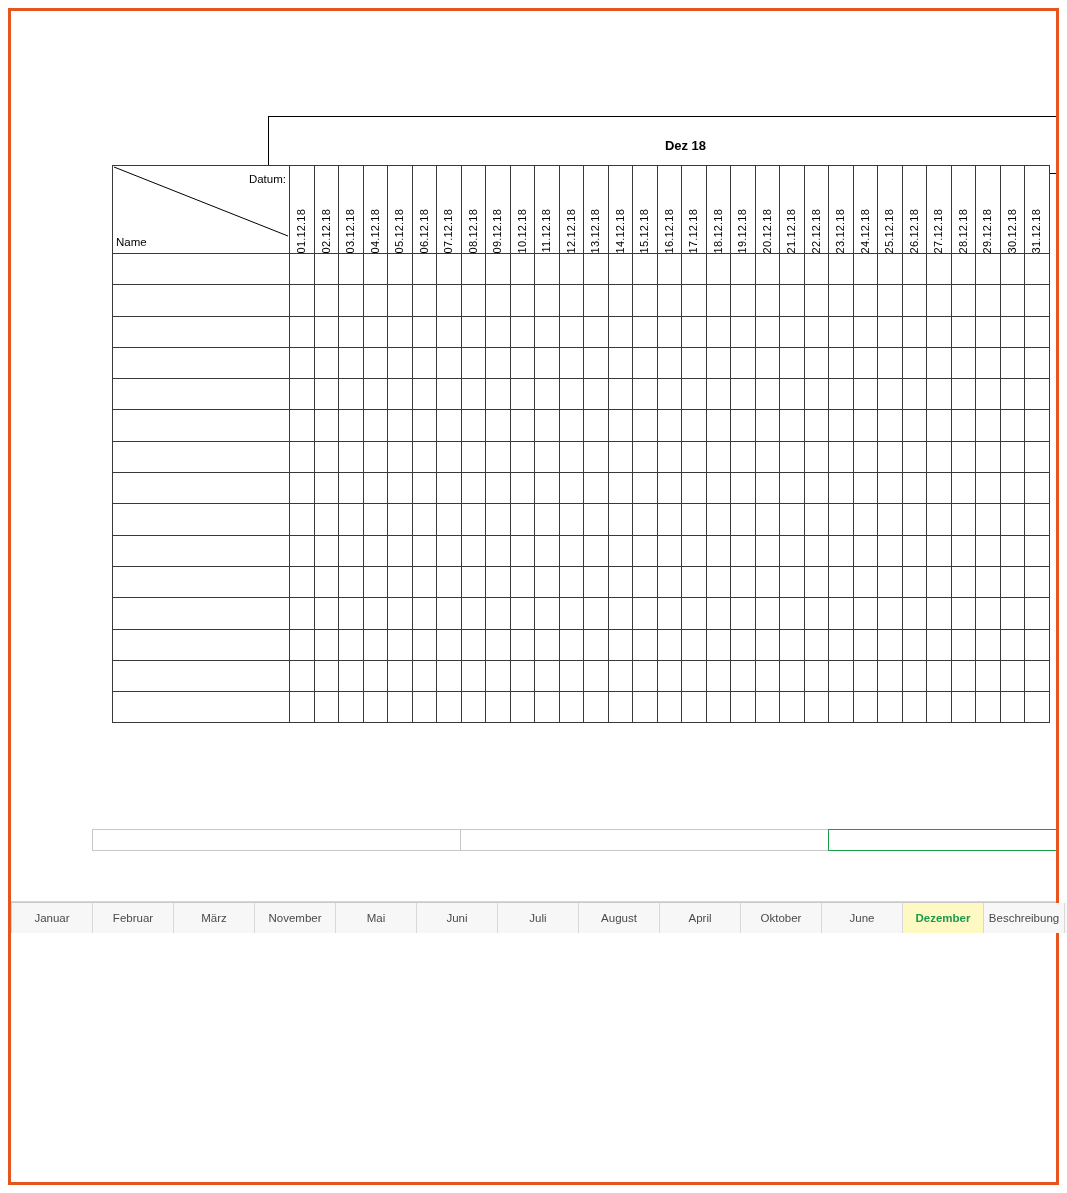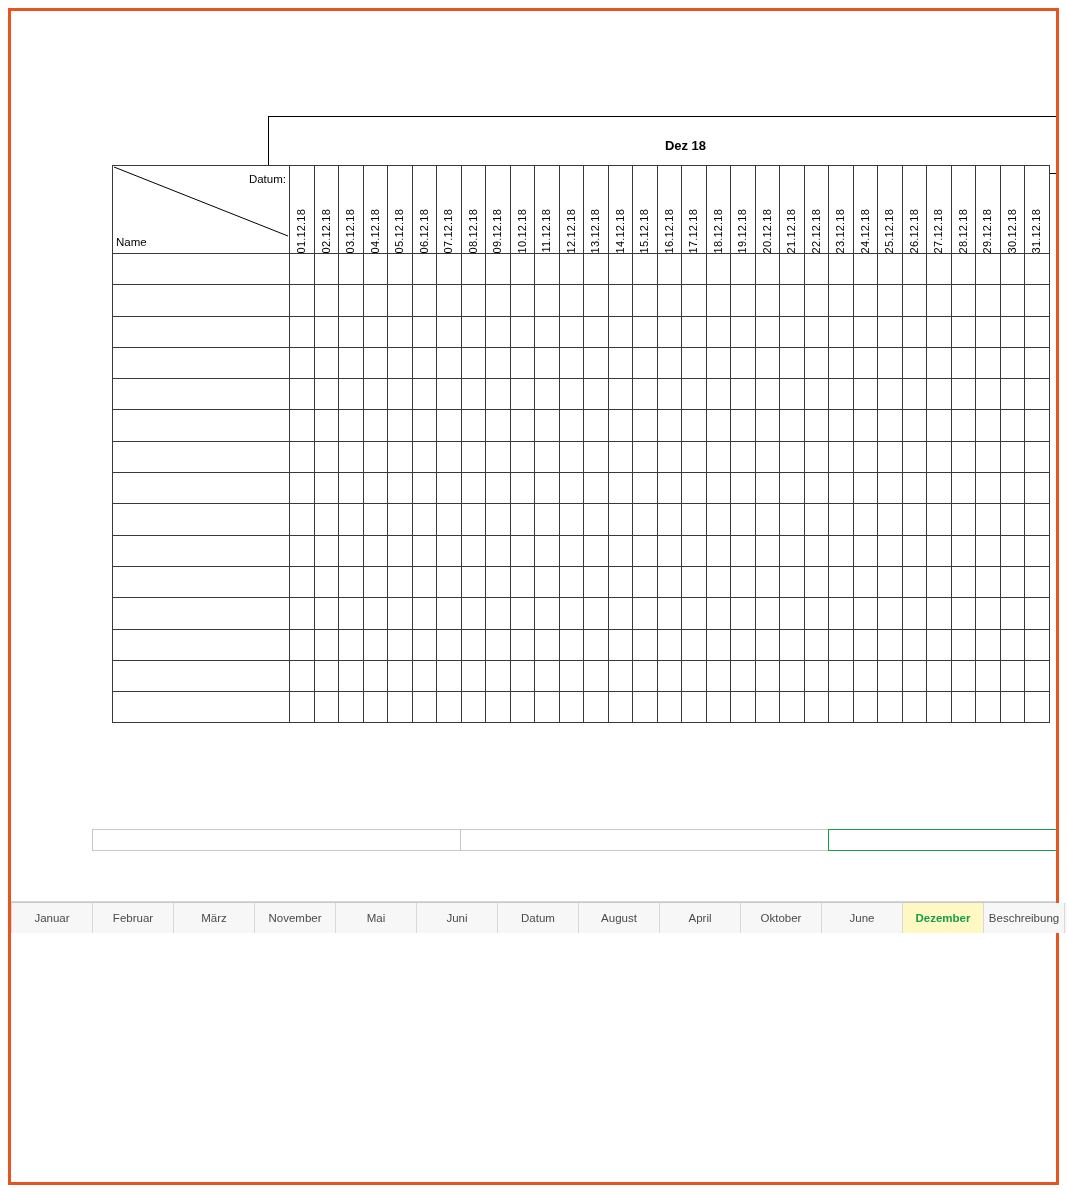--- a/index.html
+++ b/index.html
@@ -846,21 +846,21 @@
   <div class="divider"></div>
 
 
   <div class="tab-bar" id="tab-bar">
       <div class="tab">Januar</div>
       <div class="tab">Februar</div>
       <div class="tab">März</div>
       <div class="tab">November</div>
       <div class="tab">Mai</div>
       <div class="tab">Juni</div>
-      <div class="tab">Datum</div>
+      <div class="tab">Juli</div>
       <div class="tab">August</div>
       <div class="tab">April</div>
       <div class="tab">Oktober</div>
       <div class="tab">June</div>
       <div class="tab active">Dezember</div>
       <div class="tab">Beschreibung</div>
       <div class="tab add">+</div>
     </div>
 
 </div>

